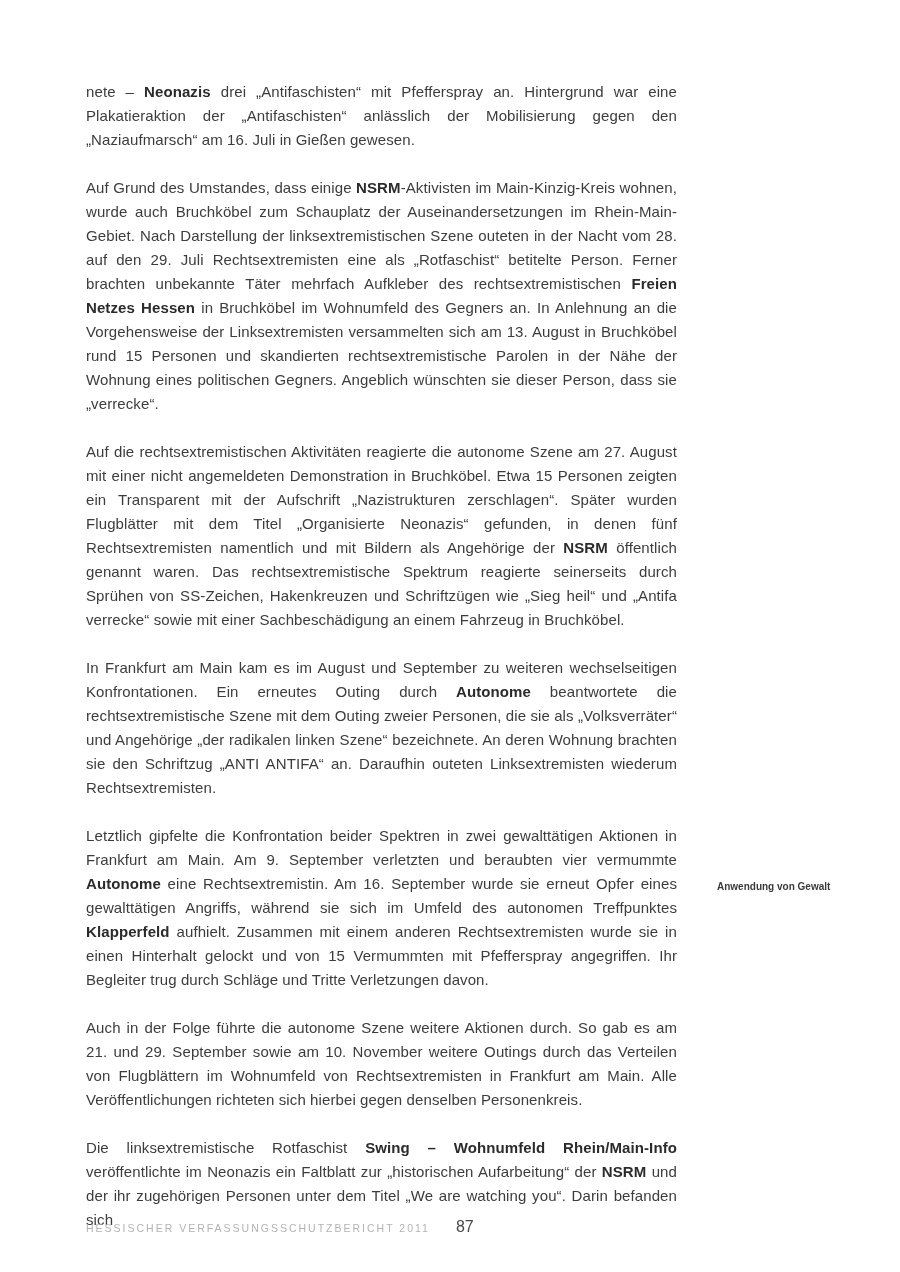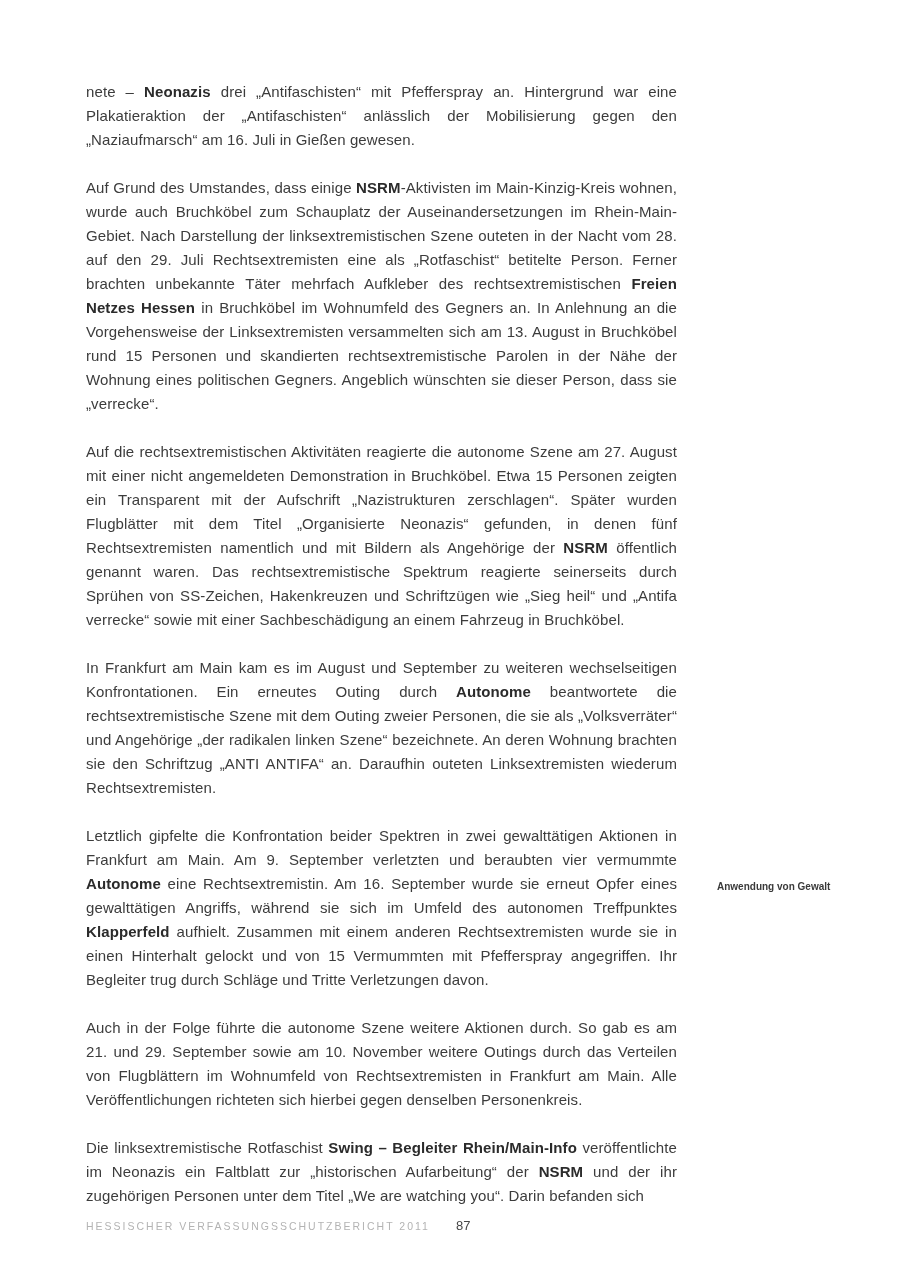--- a/index.html
+++ b/index.html
@@ -60,38 +60,38 @@
   }
   .footer .section-title {
     margin-left: auto;
     font-size: 10.5px;
     letter-spacing: 0.4px;
     color: #4a4a4a;
     white-space: nowrap;
   }
   .footer .page-number {
     margin-left: 26px;
-    font-size: 13px;
+    font-size: 16px;
     font-weight: 400;
     color: #474747;
   }
 </style>
 </head>
 <body>
 
 <div class="page">
 
   <main class="body-col">
       <p><span>nete – </span><b>Neonazis</b><span> drei „Antifaschisten“ mit Pfefferspray an. Hintergrund war eine Plakatieraktion der „Antifaschisten“ anlässlich der Mobilisierung gegen den „Naziaufmarsch“ am 16. Juli in Gießen gewesen.</span></p>
       <p><span>Auf Grund des Umstandes, dass einige </span><b>NSRM</b><span>-Aktivisten im Main-Kinzig-Kreis wohnen, wurde auch Bruchköbel zum Schauplatz der Auseinandersetzungen im Rhein-Main-Gebiet. Nach Darstellung der linksextremistischen Szene outeten in der Nacht vom 28. auf den 29. Juli Rechtsextremisten eine als „Rotfaschist“ betitelte Person. Ferner brachten unbekannte Täter mehrfach Aufkleber des rechtsextremistischen </span><b>Freien Netzes Hessen</b><span> in Bruchköbel im Wohnumfeld des Gegners an. In Anlehnung an die Vorgehensweise der Linksextremisten versammelten sich am 13. August in Bruchköbel rund 15 Personen und skandierten rechtsextremistische Parolen in der Nähe der Wohnung eines politischen Gegners. Angeblich wünschten sie dieser Person, dass sie „verrecke“.</span></p>
       <p><span>Auf die rechtsextremistischen Aktivitäten reagierte die autonome Szene am 27. August mit einer nicht angemeldeten Demonstration in Bruchköbel. Etwa 15 Personen zeigten ein Transparent mit der Aufschrift „Nazistrukturen zerschlagen“. Später wurden Flugblätter mit dem Titel „Organisierte Neonazis“ gefunden, in denen fünf Rechtsextremisten namentlich und mit Bildern als Angehörige der </span><b>NSRM</b><span> öffentlich genannt waren. Das rechtsextremistische Spektrum reagierte seinerseits durch Sprühen von SS-Zeichen, Hakenkreuzen und Schriftzügen wie „Sieg heil“ und „Antifa verrecke“ sowie mit einer Sachbeschädigung an einem Fahrzeug in Bruchköbel.</span></p>
       <p><span>In Frankfurt am Main kam es im August und September zu weiteren wechselseitigen Konfrontationen. Ein erneutes Outing durch </span><b>Autonome</b><span> beantwortete die rechtsextremistische Szene mit dem Outing zweier Personen, die sie als „Volksverräter“ und Angehörige „der radikalen linken Szene“ bezeichnete. An deren Wohnung brachten sie den Schriftzug „ANTI ANTIFA“ an. Daraufhin outeten Linksextremisten wiederum Rechtsextremisten.</span></p>
       <p><span>Letztlich gipfelte die Konfrontation beider Spektren in zwei gewalttätigen Aktionen in Frankfurt am Main. Am 9. September verletzten und beraubten vier vermummte </span><b>Autonome</b><span> eine Rechtsextremistin. Am 16. September wurde sie erneut Opfer eines gewalttätigen Angriffs, während sie sich im Umfeld des autonomen Treffpunktes </span><b>Klapperfeld</b><span> aufhielt. Zusammen mit einem anderen Rechtsextremisten wurde sie in einen Hinterhalt gelockt und von 15 Vermummten mit Pfefferspray angegriffen. Ihr Begleiter trug durch Schläge und Tritte Verletzungen davon.</span></p>
       <p><span>Auch in der Folge führte die autonome Szene weitere Aktionen durch. So gab es am 21. und 29. September sowie am 10. November weitere Outings durch das Verteilen von Flugblättern im Wohnumfeld von Rechtsextremisten in Frankfurt am Main. Alle Veröffentlichungen richteten sich hierbei gegen denselben Personenkreis.</span></p>
-      <p><span>Die linksextremistische Rotfaschist </span><b>Swing – Begleiter Rhein/Main-Info</b><span> veröffentlichte im Neonazis ein Faltblatt zur „historischen Aufarbeitung“ der </span><b>NSRM</b><span> und der ihr zugehörigen Personen unter dem Titel „We are watching you“. Darin befanden sich</span></p>
+      <p><span>Die linksextremistische Rotfaschist </span><b>Swing – Wohnumfeld Rhein/Main-Info</b><span> veröffentlichte im Neonazis ein Faltblatt zur „historischen Aufarbeitung“ der </span><b>NSRM</b><span> und der ihr zugehörigen Personen unter dem Titel „We are watching you“. Darin befanden sich</span></p>
     </main>
 
   <aside class="margin-note">Anwendung von Gewalt</aside>
 
   <footer class="footer">
     <span class="report-title">HESSISCHER VERFASSUNGSSCHUTZBERICHT 2011</span>
     <span class="page-number">87</span>
   </footer>
 
 </div>

